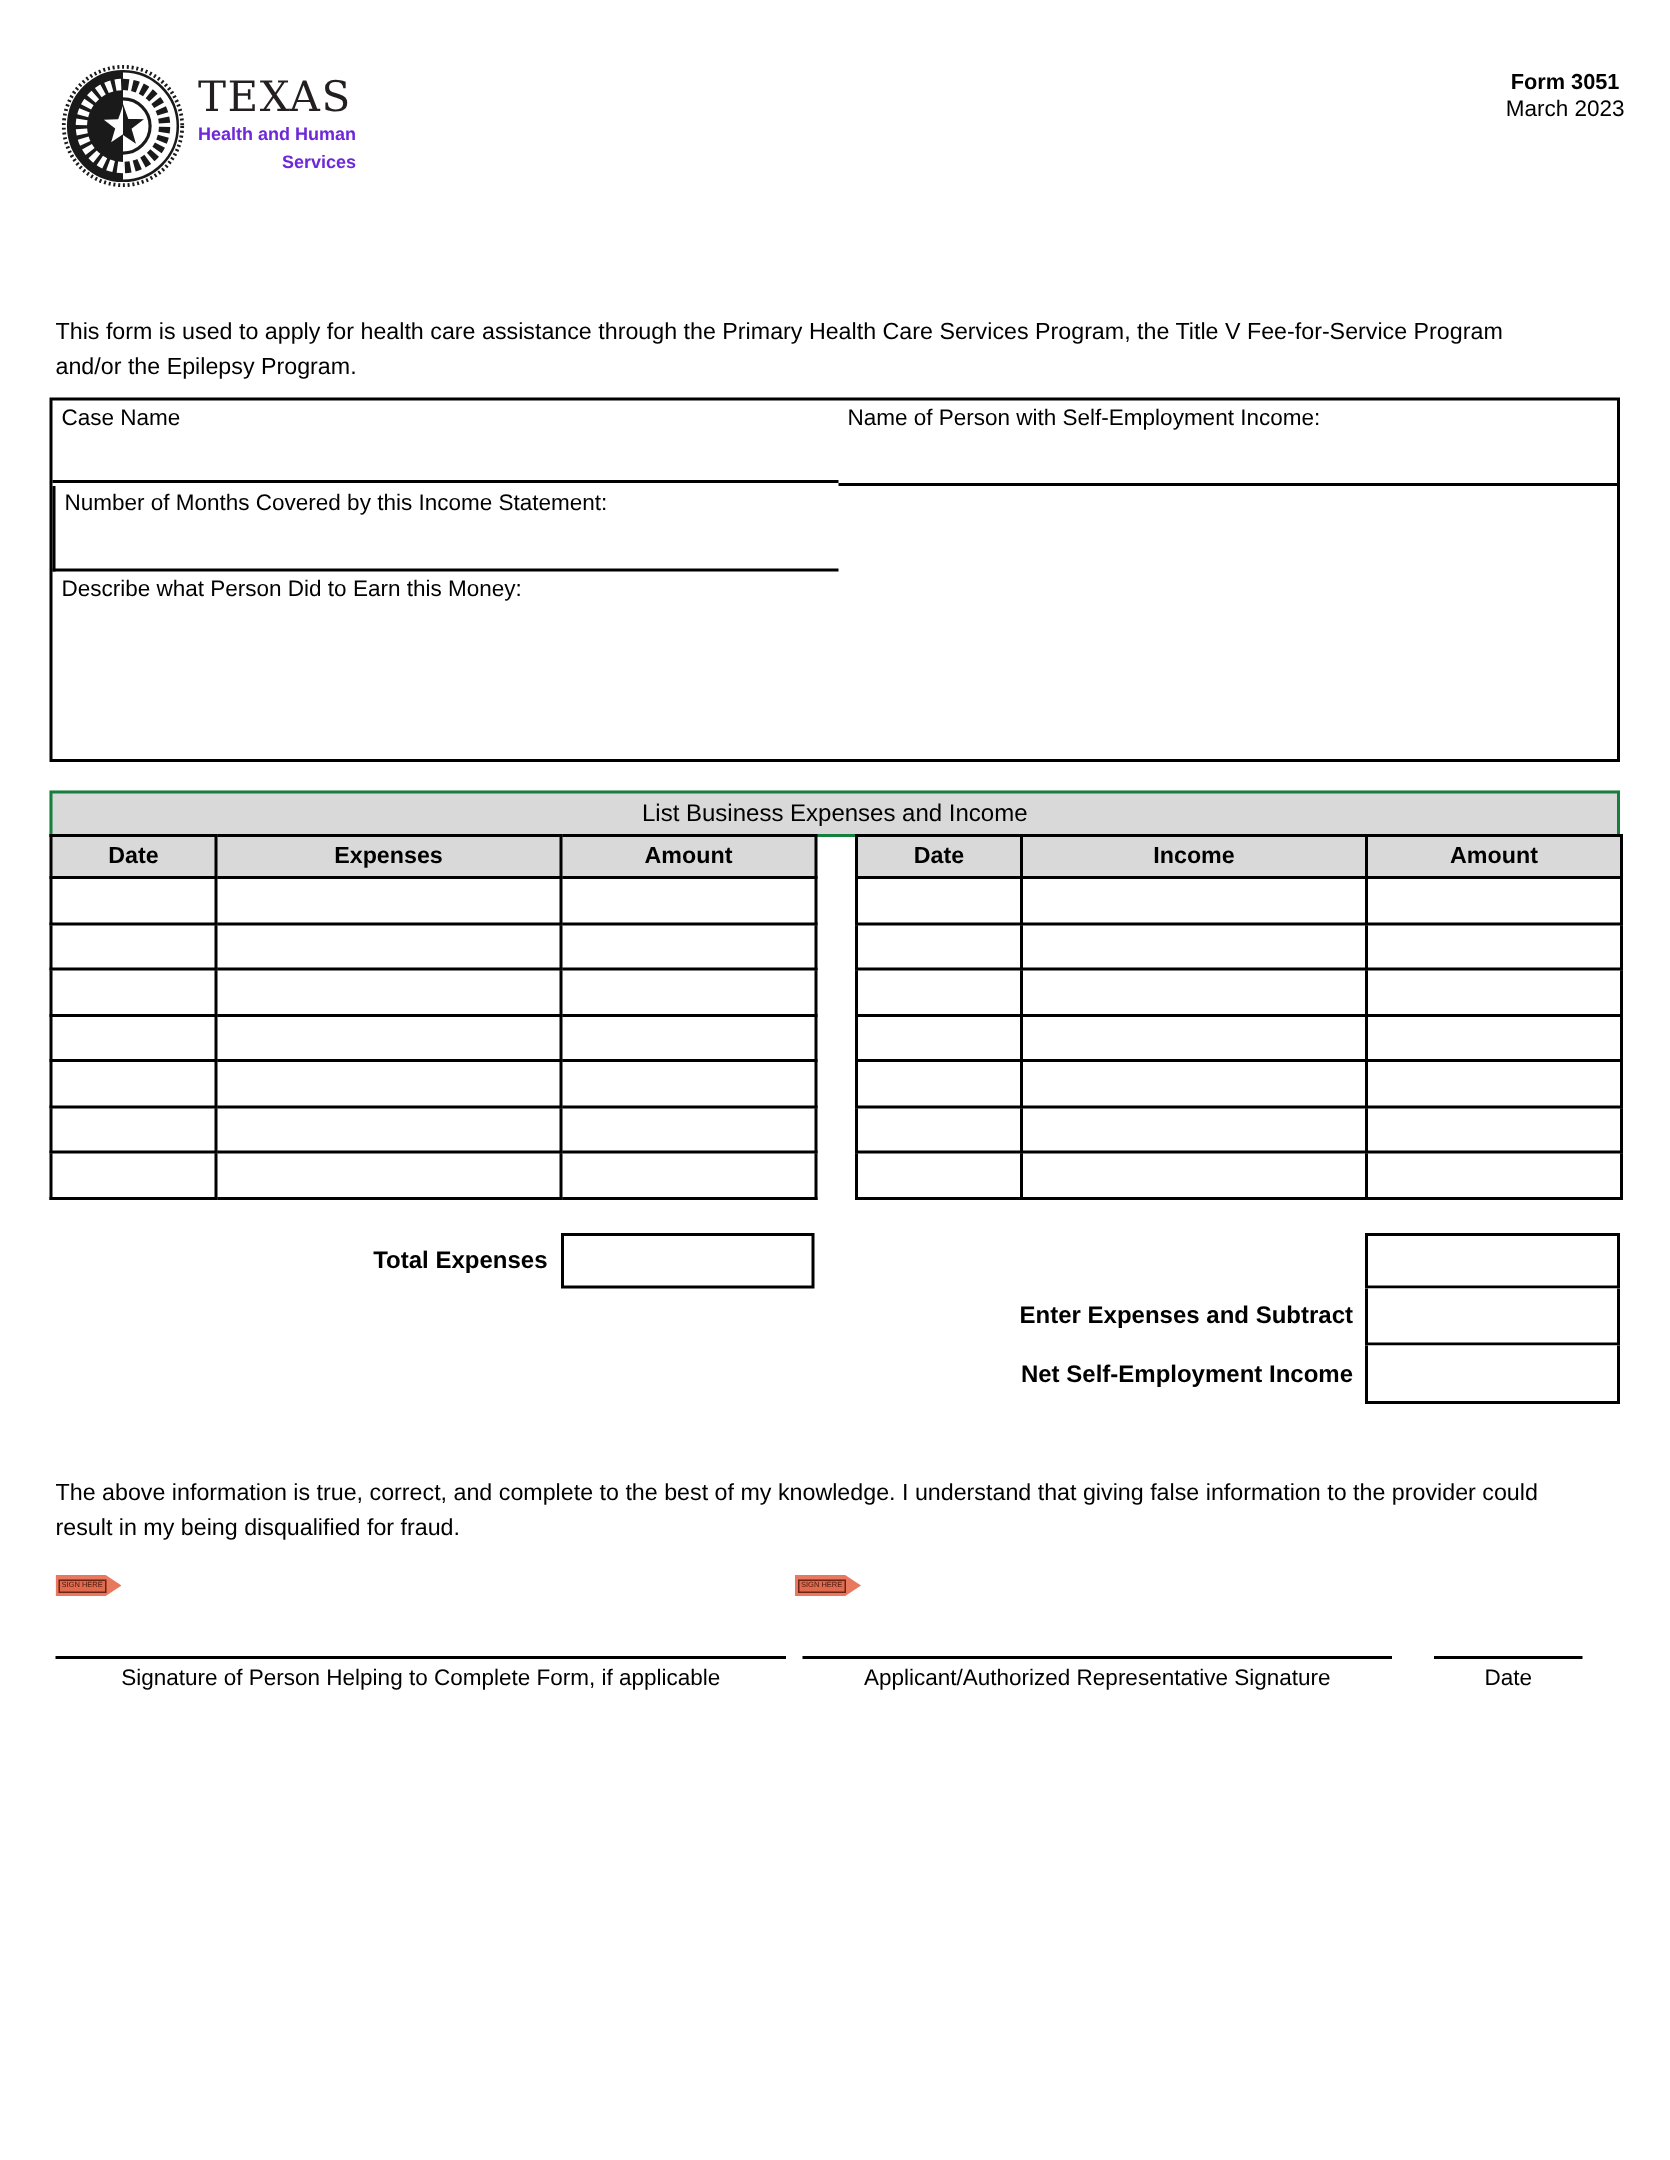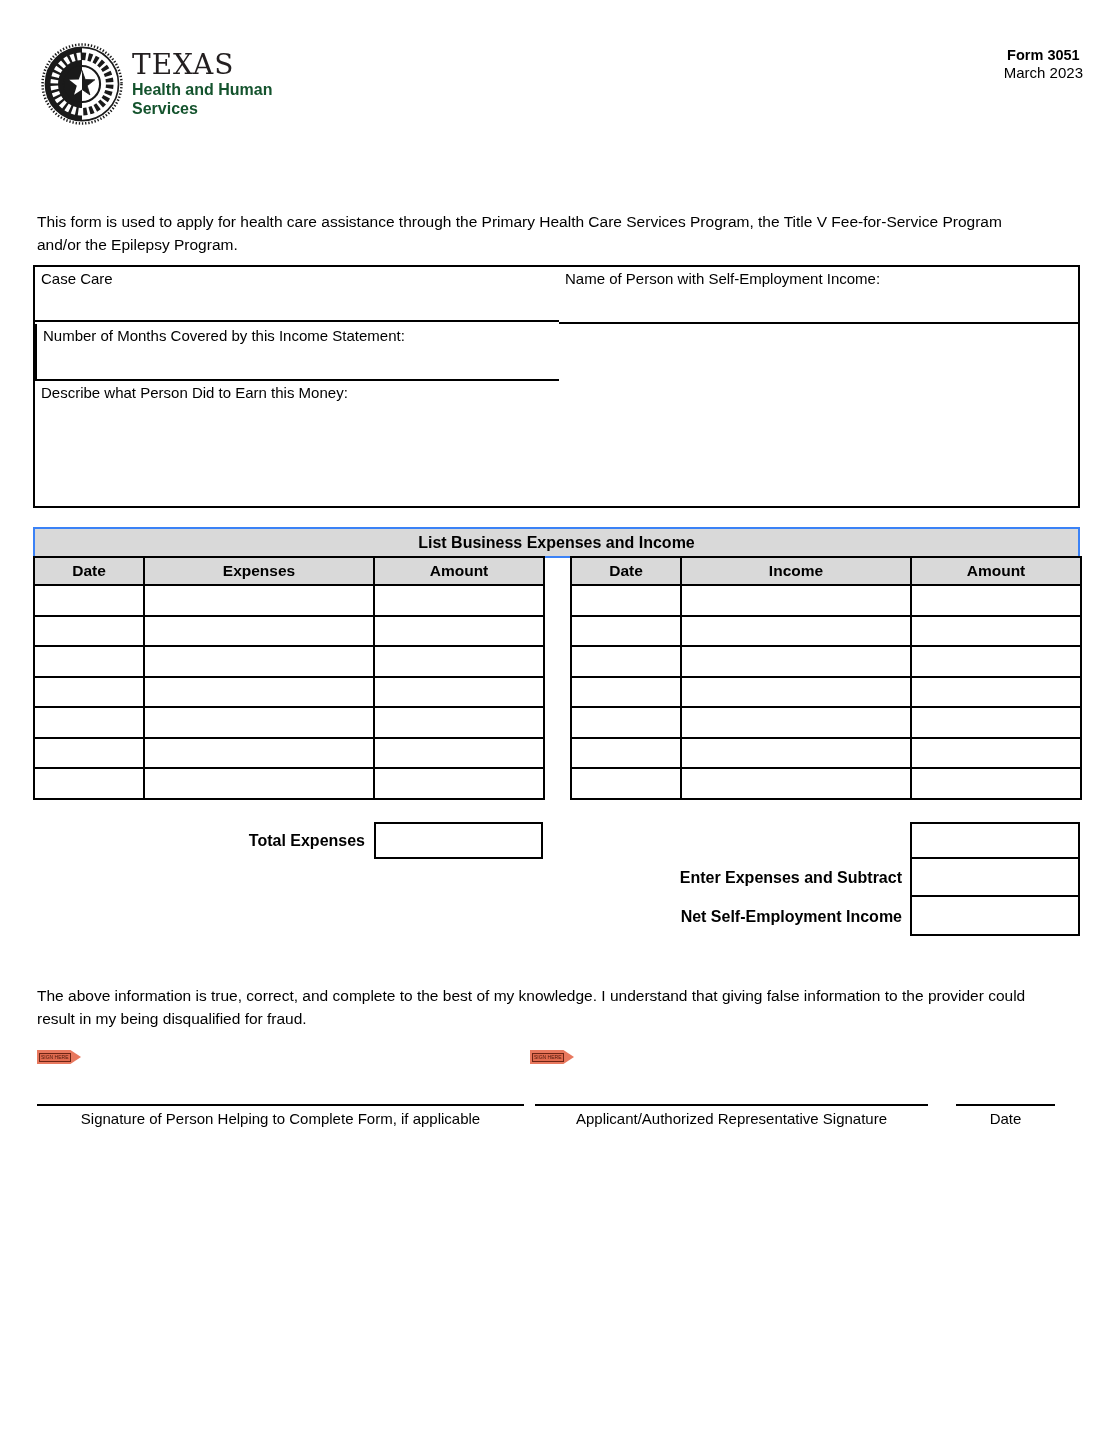--- a/index.html
+++ b/index.html
@@ -4,39 +4,39 @@
 <style>
   * { margin:0; padding:0; box-sizing:border-box; }
   html,body { background:#fff; }
   body { font-family:"Liberation Sans", sans-serif; color:#000; }
   .page { position:relative; width:1113px; height:1440px; background:#ffffff; overflow:hidden; }
 
   
   .seal { position:absolute; left:40px; top:42px; width:84px; height:84px; }
   .logo-text { position:absolute; left:132px; top:50px; }
   .logo-texas { font-family:"DejaVu Serif", serif; font-size:28px; line-height:30px; letter-spacing:1px; color:#231f20; }
-  .logo-sub { font-size:16px; font-weight:bold; line-height:19px; color:#14532d; }
+  .logo-sub { font-size:12px; font-weight:bold; line-height:19px; color:#6d28d9;text-align:right; }
   .form-meta { position:absolute; right:30px; top:46px; text-align:center; }
   .form-number { font-size:14.5px; font-weight:bold; line-height:18px; }
   .form-date { font-size:15px; line-height:18px; }
 
   .title { position:absolute; left:0; top:142px; width:100%; text-align:center; font-size:17px; font-weight:bold; }
 
   .intro { position:absolute; left:37px; top:210px; width:1008px; font-size:15.5px; line-height:23px; }
 
   
   .info-grid { position:absolute; left:33px; top:265px; width:1047px; border:2px solid #000; display:grid; grid-template-columns:524px 1fr; background:#fff; }
   .ig-cell { padding:3px 6px; font-size:15px; border-bottom:2px solid #000; }
   .ig-cell.col2 { border-left:2px solid #000; }
   .ig-r1 { height:55px; }
   .ig-r2 { height:57px; }
   .ig-r3 { height:125px; grid-column:1 / 3; border-bottom:none; }
 
   
-  .banner { position:absolute; left:33px; top:527px; width:1047px; height:31px; border:2px solid #3b82f6; background:#d9d9d9; text-align:center; font-weight:bold; font-size:16px; line-height:27px; }
+  .banner { position:absolute; left:33px; top:527px; width:1047px; height:31px; border:2px solid #15803d; background:#d9d9d9; text-align:center; font-weight:normal; font-size:16px; line-height:27px; }
   table.biz { position:absolute; top:556px; width:510px; border-collapse:collapse; table-layout:fixed; background:#fff; }
   table.biz.left { left:33px; }
   table.biz.right { left:570px; }
   table.biz th { border:2px solid #000; background:#d9d9d9; font-size:15.5px; font-weight:bold; height:28px; padding:0; }
   table.biz td { border:2px solid #000; height:30.5px; padding:0; background:#fff; }
 
   .total-label { position:absolute; width:332px; text-align:right; font-weight:bold; font-size:16px; }
   .tl-1 { left:33px;  top:822px; line-height:37px; }
   .tl-2 { left:570px; top:822px; line-height:37px; }
   .tl-3 { left:570px; top:859px; line-height:38px; }
@@ -89,21 +89,21 @@
   </div>
   <div class="form-meta">
     <div class="form-number">Form 3051</div>
     <div class="form-date">March 2023</div>
   </div>
 
 
   <p class="intro">This form is used to apply for health care assistance through the Primary Health Care Services Program, the Title V Fee-for-Service Program and/or the Epilepsy Program.</p>
 
   <div class="info-grid">
-    <div class="ig-cell ig-r1"><span>Case Care</span></div>
+    <div class="ig-cell ig-r1"><span>Case Name</span></div>
     <div class="ig-cell ig-r2"><span>Name of Person with Self-Employment Income:</span></div>
     <div class="ig-cell ig-r2 col2"><span>Number of Months Covered by this Income Statement:</span></div>
     <div class="ig-cell ig-r3"><span>Describe what Person Did to Earn this Money:</span></div>
   </div>
 
   <div class="banner">List Business Expenses and Income</div>
 
   <table class="biz left">
     <colgroup>
         <col style="width:110px">

